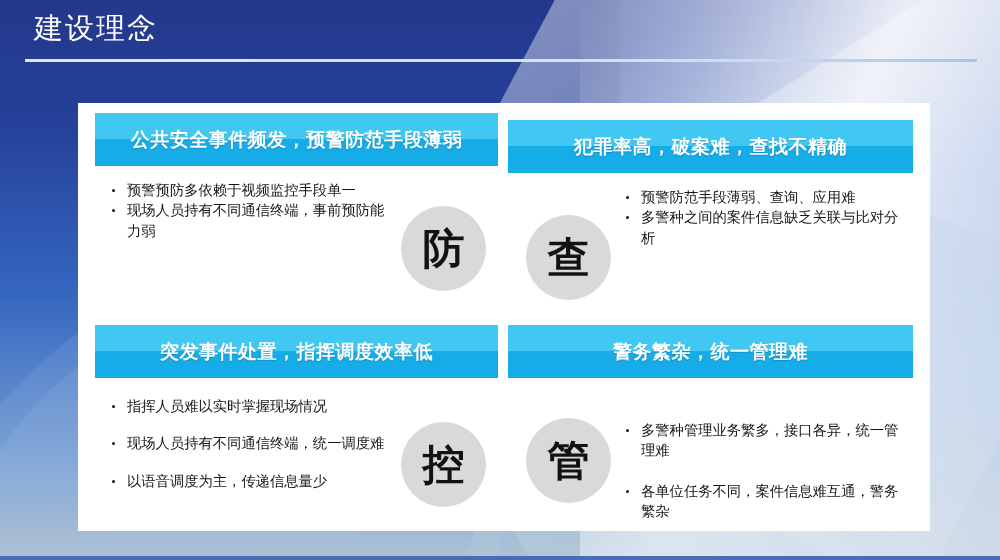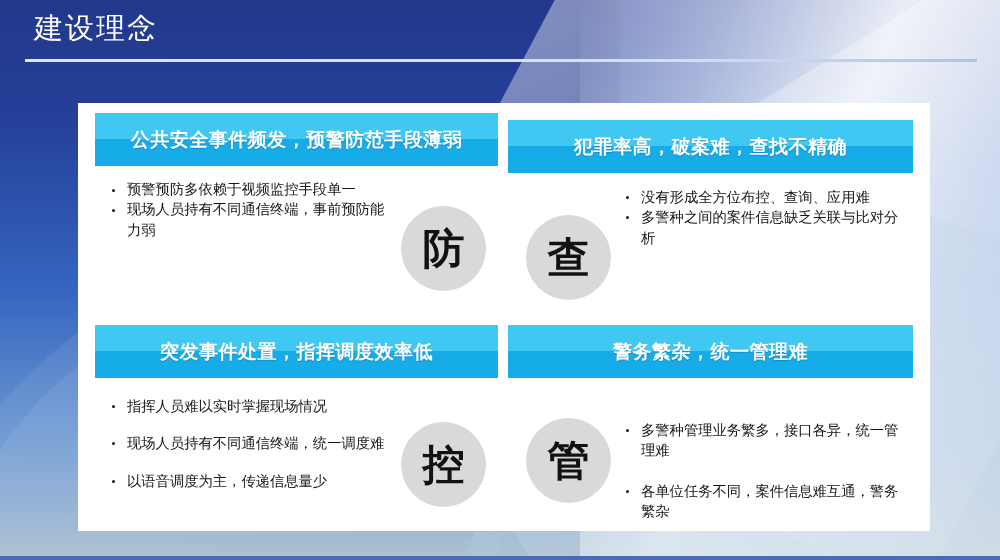--- a/index.html
+++ b/index.html
@@ -184,21 +184,21 @@
     display: flex;
     align-items: center;
     justify-content: center;
     color: #121212;
     font-size: 42px;
     font-weight: bold;
     line-height: 1;
   }
 
   
-  .card-tl .bullets { padding-left: 12px; padding-right: 6px; font-family: Liberation Mono, monospace; }
+  .card-tl .bullets { padding-left: 12px; padding-right: 6px; }
   .card-tl .circle  { margin-left: 6px; margin-top: 26px; margin-right: 12px; }
 
   .card-tr .circle  { margin-left: 18px; margin-top: 28px; margin-right: 10px; }
   .card-tr .bullets { padding-right: 8px; }
 
   .card-bl .bullets { padding-left: 12px; padding-right: 6px; padding-top: 4px; }
   .card-bl .circle  { margin-left: 6px; margin-top: 30px; margin-right: 12px; }
 
   .card-br .circle  { margin-left: 18px; margin-top: 26px; margin-right: 10px; }
   .card-br .bullets { padding-right: 8px; padding-top: 4px; margin-top: 24px; }
@@ -240,21 +240,21 @@
         </div>
       </div>
 
       <div class="card card-tr">
         <div class="card-header">
           <span class="card-header-text">犯罪率高，破案难，查找不精确</span>
         </div>
         <div class="card-body icon-left">
           <div class="circle">查</div>
           <ul class="bullets">
-            <li>没有形成全方位布控、查询、应用难</li>
+            <li>预警防范手段薄弱、查询、应用难</li>
             <li>多警种之间的案件信息缺乏关联与比对分析</li>
           </ul>
         </div>
       </div>
 
       <div class="card card-bl">
         <div class="card-header">
           <span class="card-header-text">突发事件处置，指挥调度效率低</span>
         </div>
         <div class="card-body icon-right">

